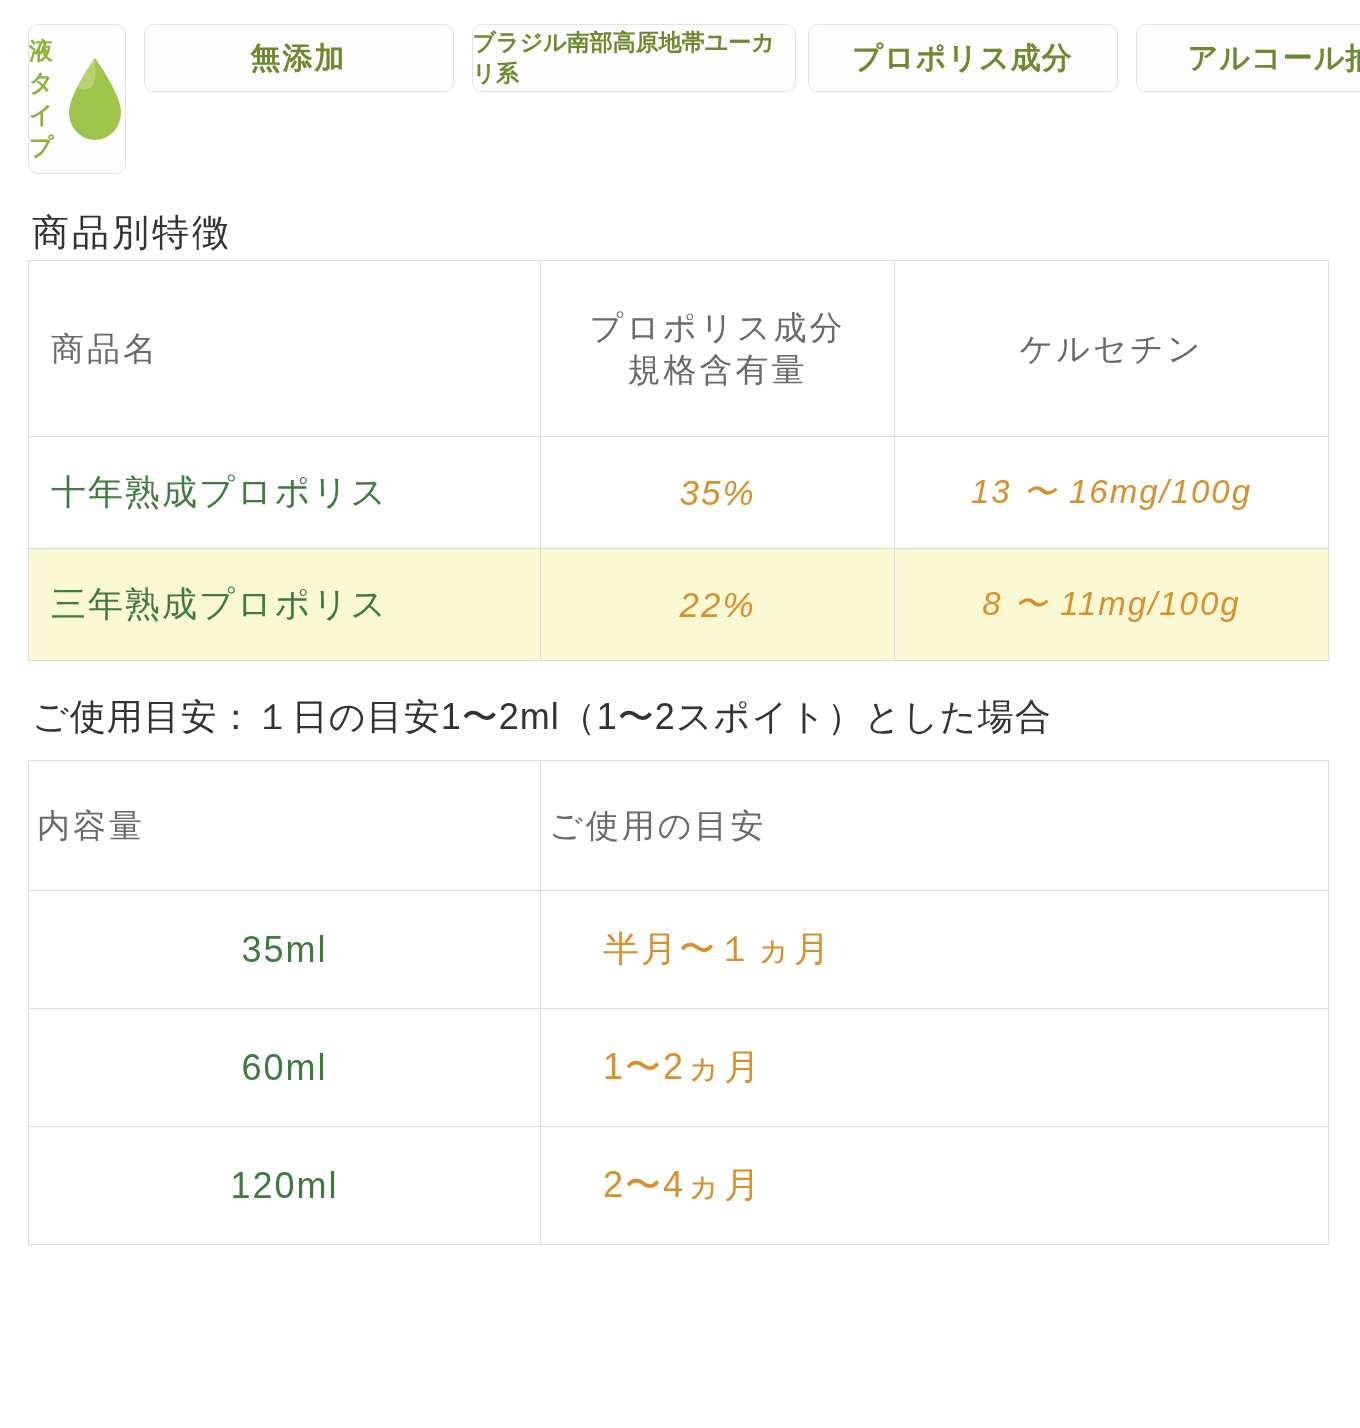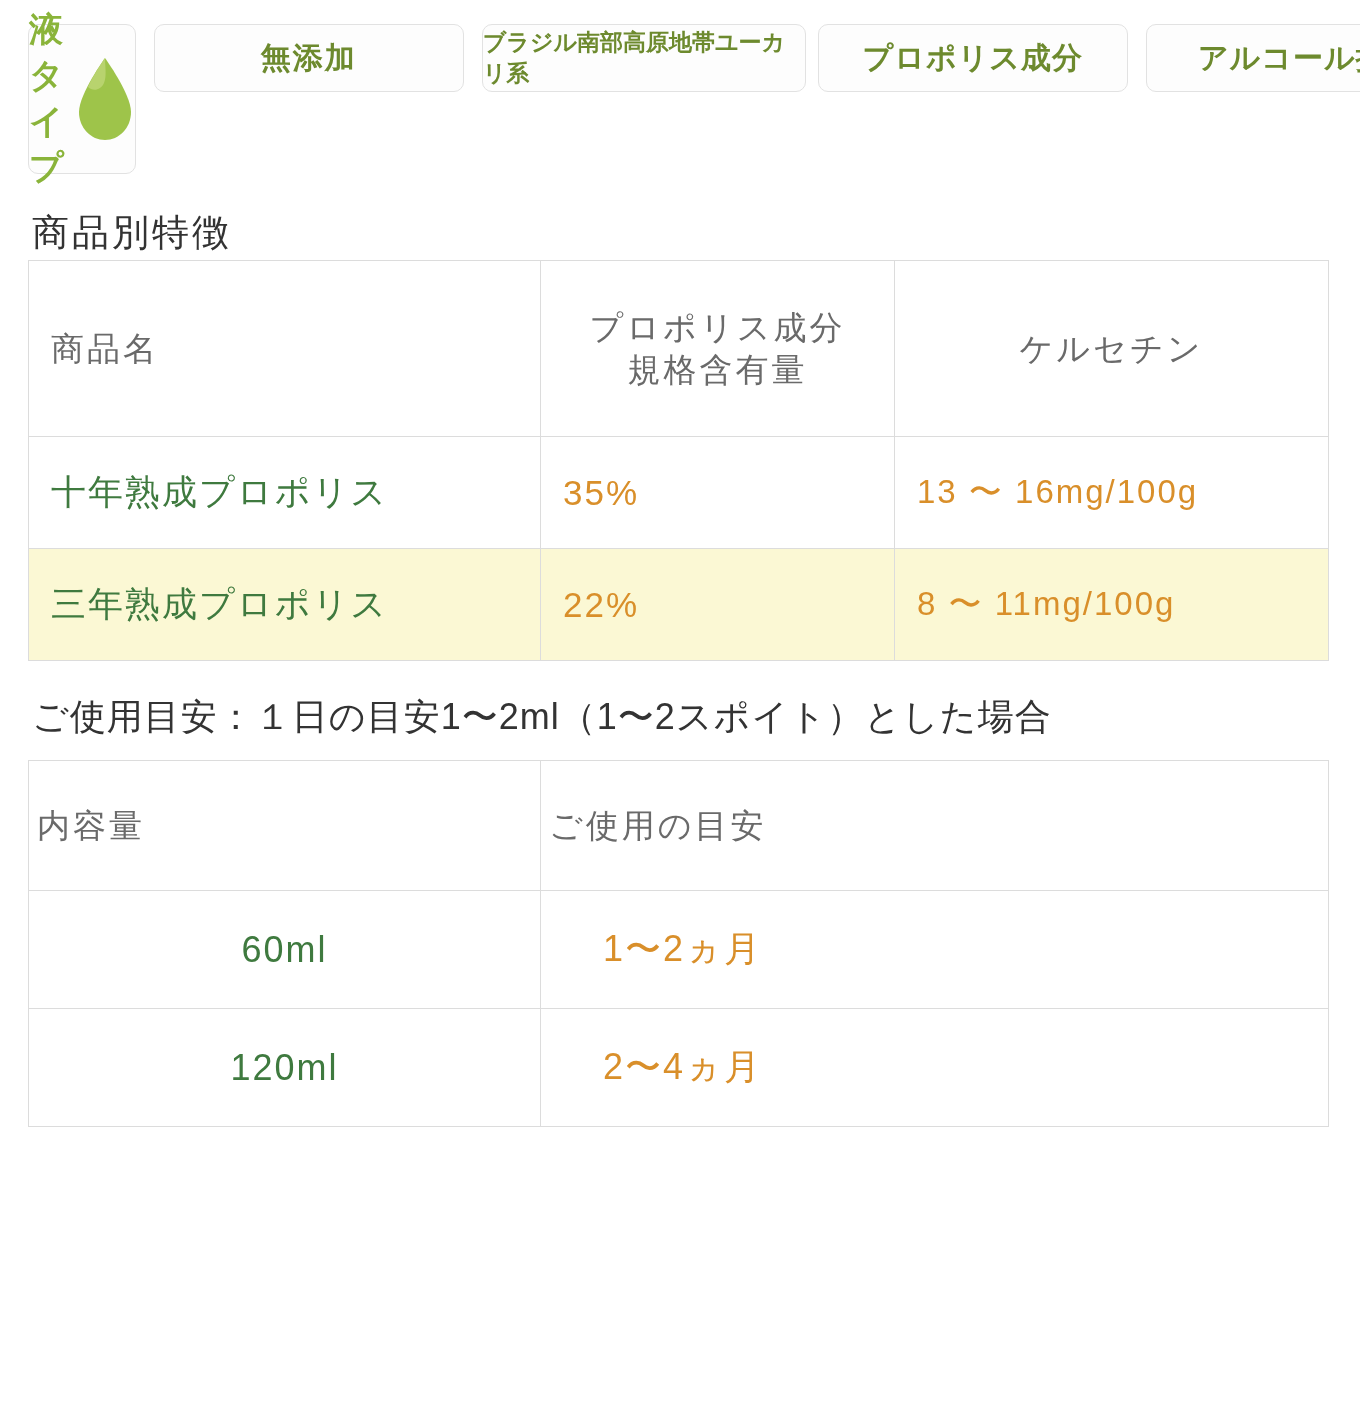--- a/index.html
+++ b/index.html
@@ -35,21 +35,21 @@
     border: 1px solid #e2e2e2;
     border-radius: 10px;
     background: #fdfdfd;
     display: flex;
     align-items: center;
     justify-content: center;
     gap: 10px;
     box-sizing: border-box;
   }
   .badge-type .label {
-    font-size: 34px;
+    font-size: 24px;
     font-weight: bold;
     color: #8ab43a;
     letter-spacing: 1px;
   }
   .drop-icon {
     width: 60px;
     height: 86px;
     display: block;
   }
   .badge-stack {
@@ -113,21 +113,23 @@
   .t1 tr.header td { height: 176px; }
 
   .name-cell {
     font-size: 35px;
     color: #3f7a3f;
     letter-spacing: 2px;
   }
   .val-cell {
     font-size: 35px;
     color: #d98f2a;
-    letter-spacing: 2px;
+    text-align: center;
+    letter-spacing: 2px;
+    font-style: italic;
   }
   .val-cell.q { font-size: 33px; }
   tr.highlight td {
     background: #fbf8d4;
   }
 
   .usage-note {
     font-size: 36px;
     color: #333333;
     letter-spacing: 1px;
@@ -221,20 +223,24 @@
     <colgroup>
         <col class="c1">
         <col class="c2">
       </colgroup>
     <tbody>
       <tr class="header">
         <td class="head-cell">内容量</td>
         <td class="head-cell">ご使用の目安</td>
       </tr>
       <tr>
+        <td class="vol-cell">35ml</td>
+        <td class="dur-cell">半月〜１ヵ月</td>
+      </tr>
+      <tr>
         <td class="vol-cell">60ml</td>
         <td class="dur-cell">1〜2ヵ月</td>
       </tr>
       <tr>
         <td class="vol-cell">120ml</td>
         <td class="dur-cell">2〜4ヵ月</td>
       </tr>
     </tbody>
   </table>
 

